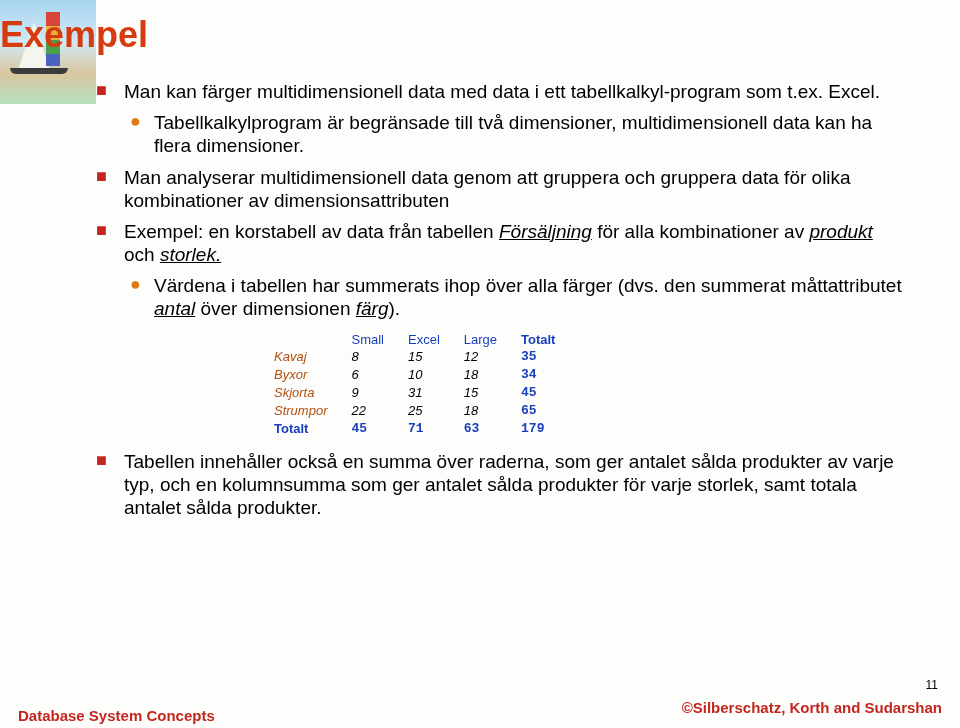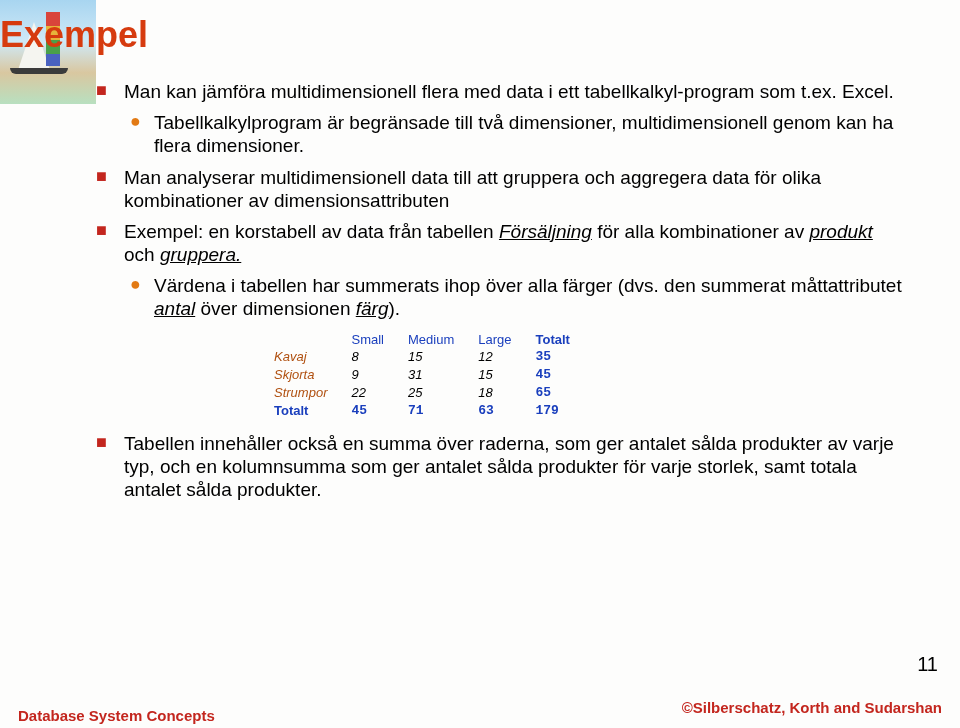--- a/index.html
+++ b/index.html
@@ -133,91 +133,98 @@
   .footer-right {
     position: absolute;
     bottom: 12px;
     right: 18px;
     color: #c3261e;
     font-weight: bold;
     font-size: 15px;
   }
   .page-num {
     position: absolute;
-    bottom: 52px;
+    bottom: 36px;
     right: 22px;
     color: #000;
-    font-size: 20px;
+    font-size: 12px;
   }
 </style>
 </head>
 <body>
 
 <div class="bg-deco">
   <div class="sail"></div>
   <div class="stripe s1"></div>
   <div class="stripe s2"></div>
   <div class="stripe s3"></div>
   <div class="stripe s4"></div>
   <div class="hull"></div>
 </div>
 
 <div class="slide-title">Exempel</div>
 
 <div class="content">
 
   <div class="l1">
     <div class="bullet">■</div>
-    <div class="txt">Man kan jämföra multidimensionell flera med data i ett tabellkalkyl-program som t.ex. Excel.</div>
+    <div class="txt">Man kan färger multidimensionell data med data i ett tabellkalkyl-program som t.ex. Excel.</div>
   </div>
 
   <div class="l2">
     <div class="bullet">●</div>
-    <div class="txt">Tabellkalkylprogram är begränsade till två dimensioner, multidimensionell genom kan ha flera dimensioner.</div>
-  </div>
-
-  <div class="l1">
-    <div class="bullet">■</div>
-    <div class="txt">Man analyserar multidimensionell data till att gruppera och aggregera data för olika kombinationer av dimensionsattributen</div>
+    <div class="txt">Tabellkalkylprogram är begränsade till två dimensioner, multidimensionell data kan ha flera dimensioner.</div>
+  </div>
+
+  <div class="l1">
+    <div class="bullet">■</div>
+    <div class="txt">Man analyserar multidimensionell data genom att gruppera och gruppera data för olika kombinationer av dimensionsattributen</div>
   </div>
 
   <div class="l1">
     <div class="bullet">■</div>
     <div class="txt">
-      <span>Exempel: en korstabell av data från tabellen </span><span class="em">Försäljning</span><span> för alla kombinationer av </span><span class="em">produkt</span><span> och </span><span class="em">gruppera.</span>
+      <span>Exempel: en korstabell av data från tabellen </span><span class="em">Försäljning</span><span> för alla kombinationer av </span><span class="em">produkt</span><span> och </span><span class="em">storlek.</span>
     </div>
   </div>
 
   <div class="l2">
     <div class="bullet">●</div>
     <div class="txt">
       <span>Värdena i tabellen har summerats ihop över alla färger (dvs. den summerat måttattributet </span><span class="em">antal</span><span> över dimensionen </span><span class="em">färg</span><span>).</span>
     </div>
   </div>
 
   <div class="table-wrap">
     <table>
       <thead>
         <tr>
           <th></th>
           <th>Small</th>
-          <th>Medium</th>
+          <th>Excel</th>
           <th>Large</th>
           <th class="tot" style="font-weight:bold;">Totalt</th>
         </tr>
       </thead>
       <tbody>
         <tr>
           <td class="rowlabel">Kavaj</td>
           <td>8</td>
           <td>15</td>
           <td>12</td>
           <td class="tot">35</td>
         </tr>
         <tr>
+          <td class="rowlabel">Byxor</td>
+          <td>6</td>
+          <td>10</td>
+          <td>18</td>
+          <td class="tot">34</td>
+        </tr>
+        <tr>
           <td class="rowlabel">Skjorta</td>
           <td>9</td>
           <td>31</td>
           <td>15</td>
           <td class="tot">45</td>
         </tr>
         <tr>
           <td class="rowlabel">Strumpor</td>
           <td>22</td>
           <td>25</td>

